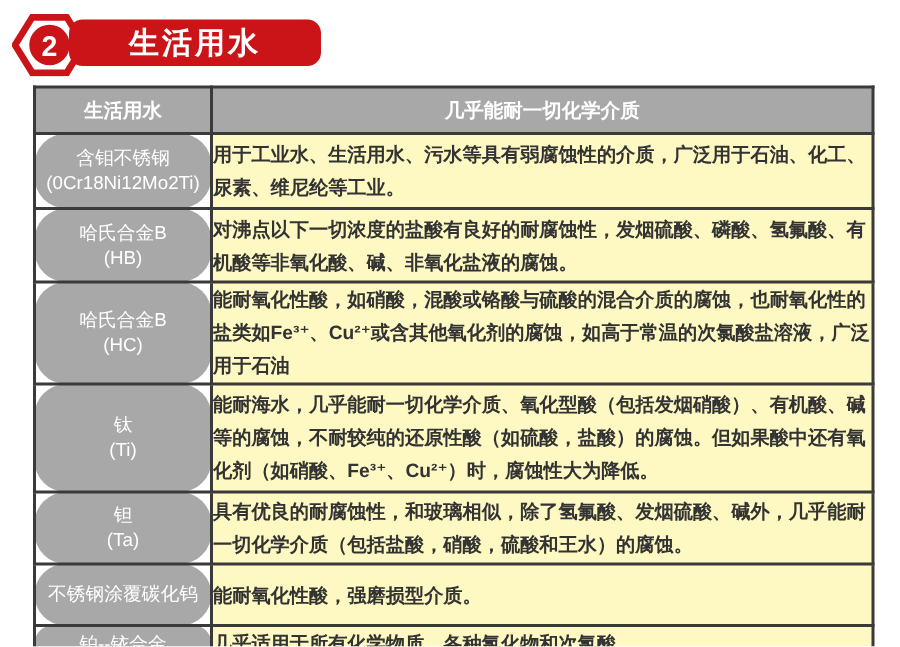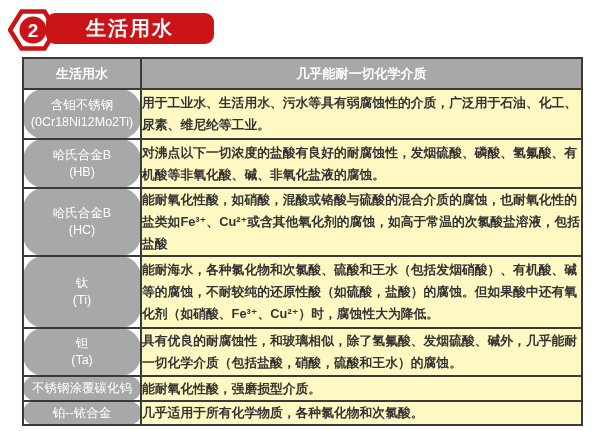--- a/index.html
+++ b/index.html
@@ -57,21 +57,21 @@
     line-height:22px;
     padding:2px 8px 2px 12px;
   }
   
   tr.hrow{height:31px;}
   tr.r0{height:50px;}
   tr.r1{height:49px;}
   tr.r2{height:65px;}
   tr.r3{height:72px;}
   tr.r4{height:48px;}
-  tr.r5{height:25px;}
+  tr.r5{height:41px;}
   tr.r6{height:23px;}
   :root{--accent:#cb1418;}
 </style>
 </head>
 <body>
 
 <div class="page">
 
   <div class="badge">
     <svg width="50" height="42" viewBox="0 0 50 42">
@@ -110,29 +110,29 @@
           <span class="line">(HB)</span>
         </td>
         <td class="desc">对沸点以下一切浓度的盐酸有良好的耐腐蚀性，发烟硫酸、磷酸、氢氟酸、有机酸等非氧化酸、碱、非氧化盐液的腐蚀。</td>
       </tr>
 
       <tr class="r2">
         <td class="mat">
           <span class="line">哈氏合金B</span>
           <span class="line">(HC)</span>
         </td>
-        <td class="desc">能耐氧化性酸，如硝酸，混酸或铬酸与硫酸的混合介质的腐蚀，也耐氧化性的盐类如Fe³⁺、Cu²⁺或含其他氧化剂的腐蚀，如高于常温的次氯酸盐溶液，包括盐酸</td>
+        <td class="desc">能耐氧化性酸，如硝酸，混酸或铬酸与硫酸的混合介质的腐蚀，也耐氧化性的盐类如Fe³⁺、Cu²⁺或含其他氧化剂的腐蚀，如高于常温的次氯酸盐溶液，广泛用于石油</td>
       </tr>
 
       <tr class="r3">
         <td class="mat">
           <span class="line">钛</span>
           <span class="line">(Ti)</span>
         </td>
-        <td class="desc">能耐海水，各种氯化物和次氯酸、硫酸和王水（包括发烟硝酸）、有机酸、碱等的腐蚀，不耐较纯的还原性酸（如硫酸，盐酸）的腐蚀。但如果酸中还有氧化剂（如硝酸、Fe³⁺、Cu²⁺）时，腐蚀性大为降低。</td>
+        <td class="desc">能耐海水，几乎能耐一切化学介质、氧化型酸（包括发烟硝酸）、有机酸、碱等的腐蚀，不耐较纯的还原性酸（如硫酸，盐酸）的腐蚀。但如果酸中还有氧化剂（如硝酸、Fe³⁺、Cu²⁺）时，腐蚀性大为降低。</td>
       </tr>
 
       <tr class="r4">
         <td class="mat">
           <span class="line">钽</span>
           <span class="line">(Ta)</span>
         </td>
         <td class="desc">具有优良的耐腐蚀性，和玻璃相似，除了氢氟酸、发烟硫酸、碱外，几乎能耐一切化学介质（包括盐酸，硝酸，硫酸和王水）的腐蚀。</td>
       </tr>
 

